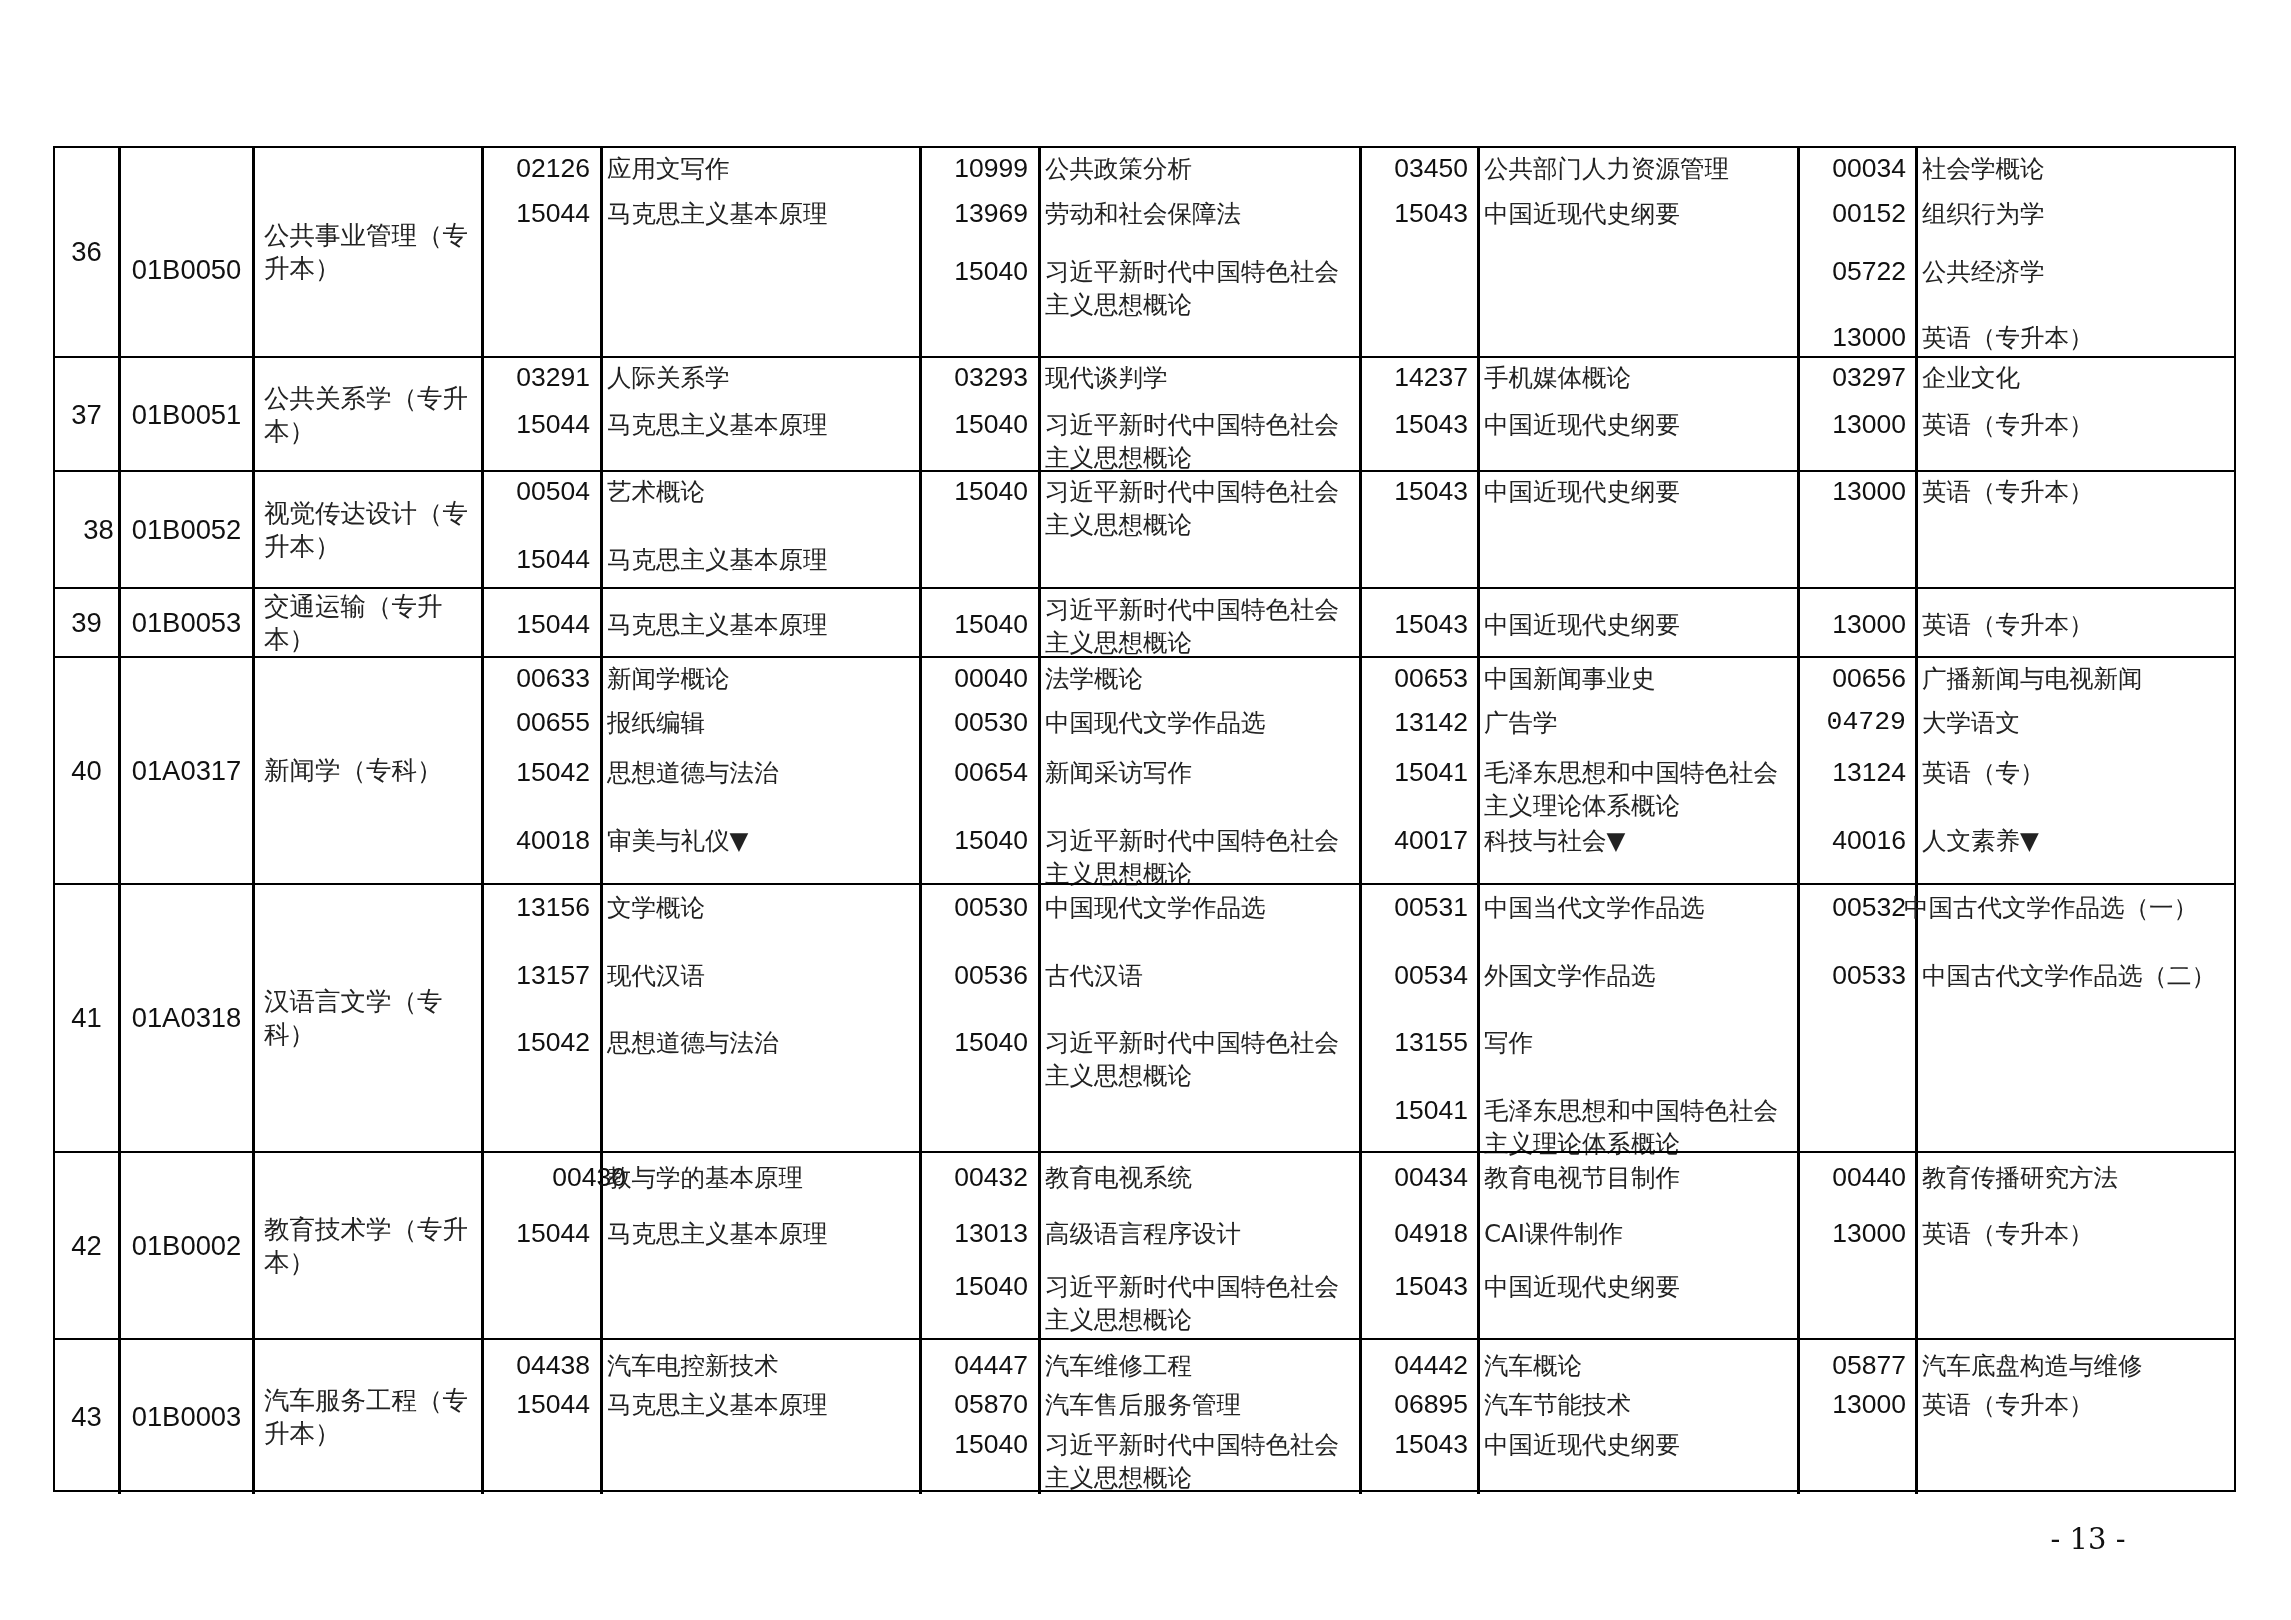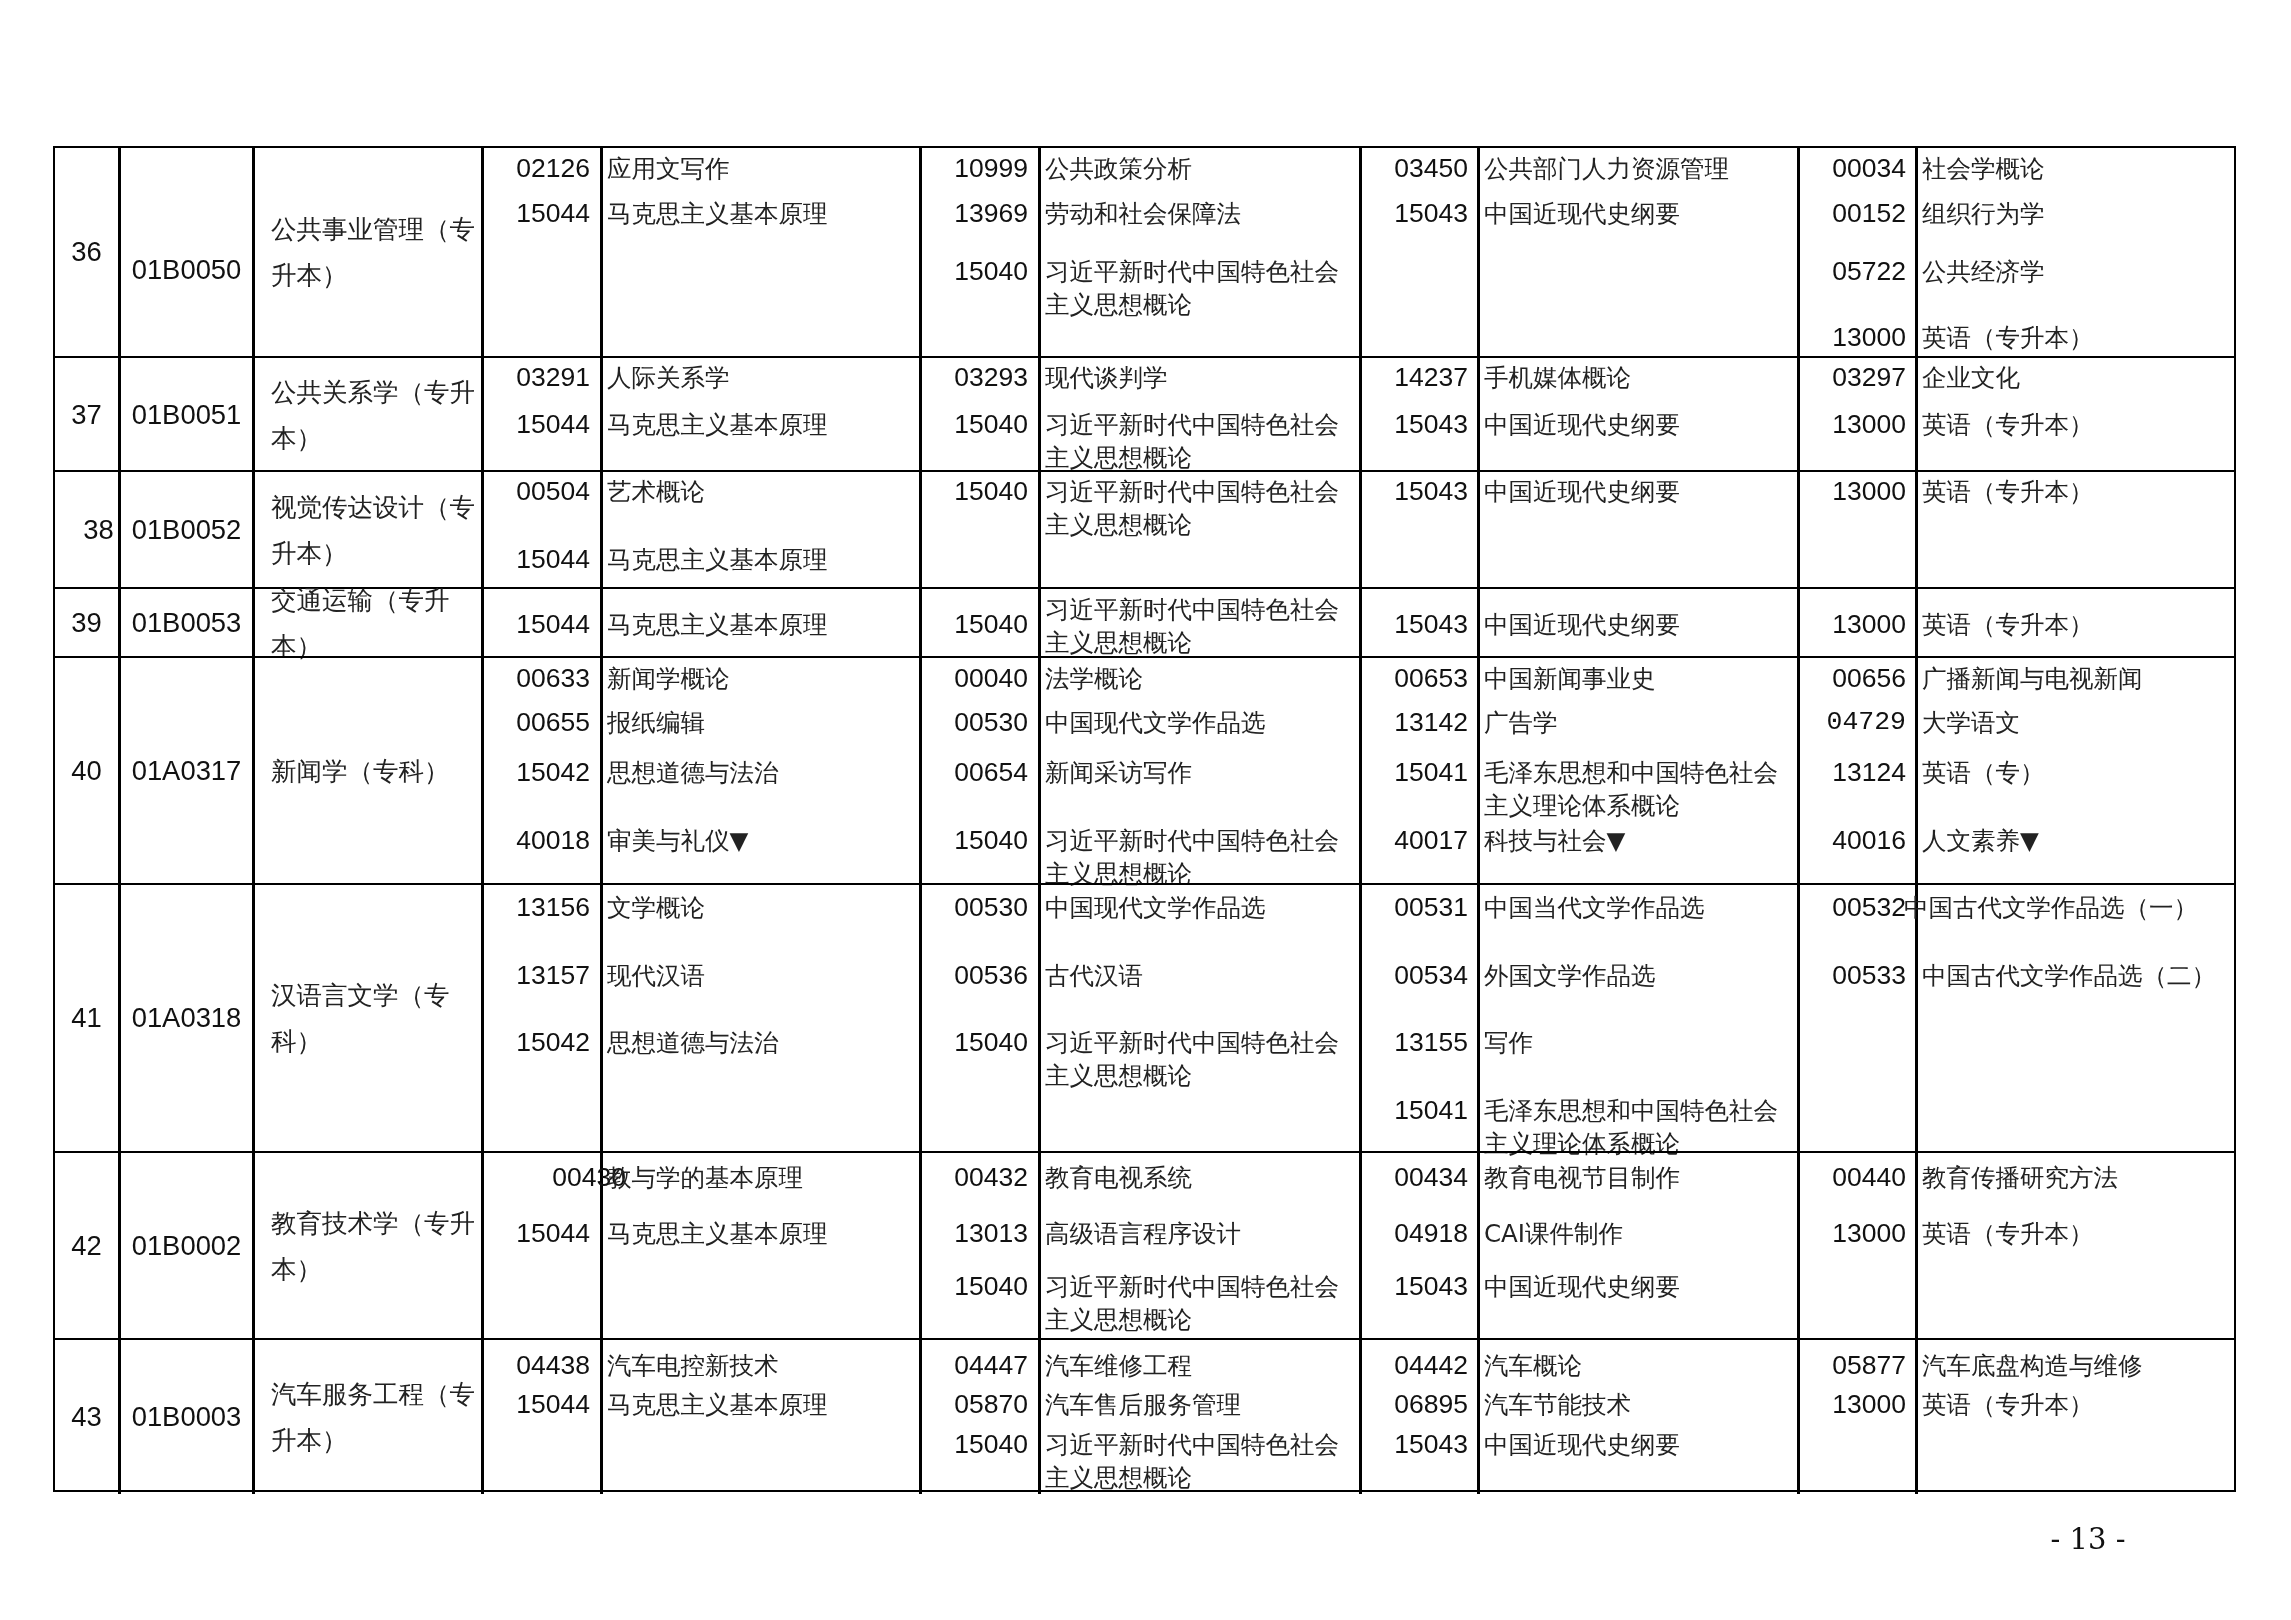--- a/index.html
+++ b/index.html
@@ -6,21 +6,21 @@
   body { width: 2292px; height: 1620px; position: relative; overflow: hidden;
          font-family: "DejaVu Sans", "Liberation Sans", sans-serif; color: #111; }
   #table { position: absolute; left: 53px; top: 146px; width: 2183px; height: 1346px;
            border: 2.9px solid #000; box-sizing: border-box; }
   .row { position: absolute; left: 0; right: 0; border-top: 2.9px solid #000; box-sizing: border-box; }
   .row.first { border-top: none; }
   .vline { position: absolute; top: 0; bottom: 0; width: 2.9px; background: #000; }
   .cell-center { position: absolute; top: 0; bottom: 0; display: flex; align-items: center; justify-content: center;
                  font-family: "Liberation Sans", sans-serif; font-size: 27.4px; }
   .major { position: absolute; top: 0; bottom: 0; display: flex; align-items: center;
-           padding-left: 16px; padding-right: 3.9px; box-sizing: border-box; font-size: 25.5px; line-height: 46px;
+           padding-left: 9px; padding-right: 3.9px; box-sizing: border-box; font-size: 25.5px; line-height: 33px;
            color: #222; word-break: break-all; }
   .code { position: absolute; font-family: "Liberation Sans", sans-serif; font-size: 26.5px;
           text-align: right; line-height: 33px; color: #111; }
   .cname { position: absolute; font-size: 24.5px; line-height: 33px; color: #222; word-break: break-all; }
   #page-num { position: absolute; left: 2029px; top: 1522px; width: 118px; text-align: center;
               font-family: "DejaVu Serif", "Liberation Serif", serif; font-size: 29px; color: #111; }
 </style>
 </head>
 <body>
 

